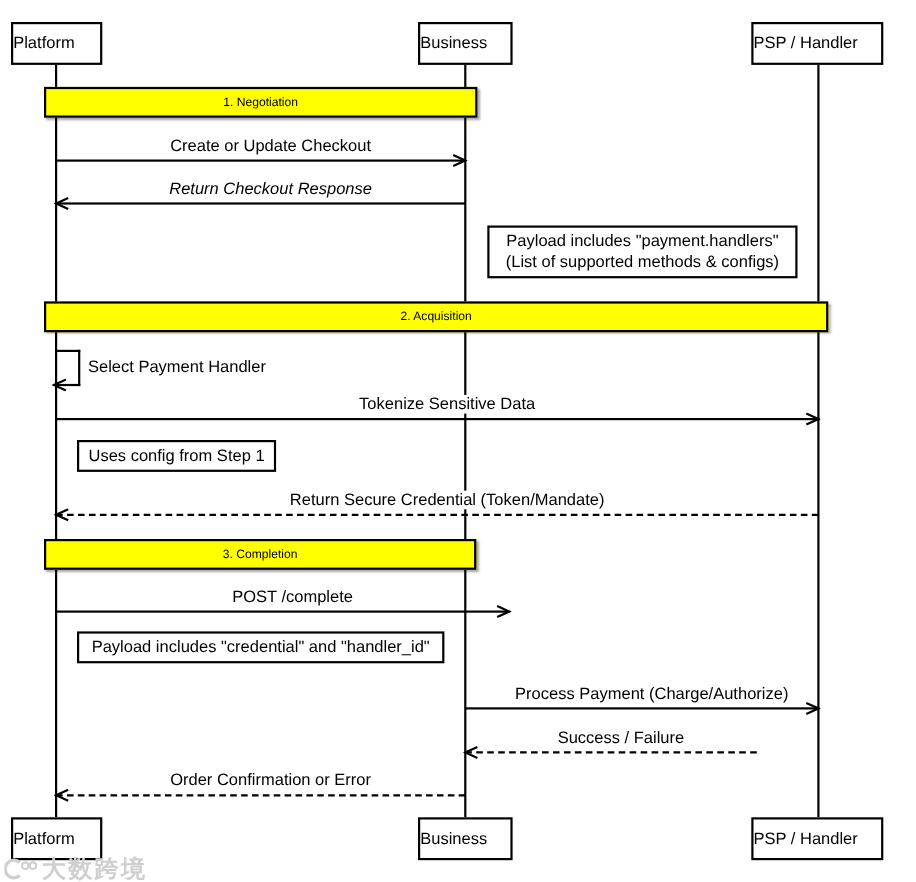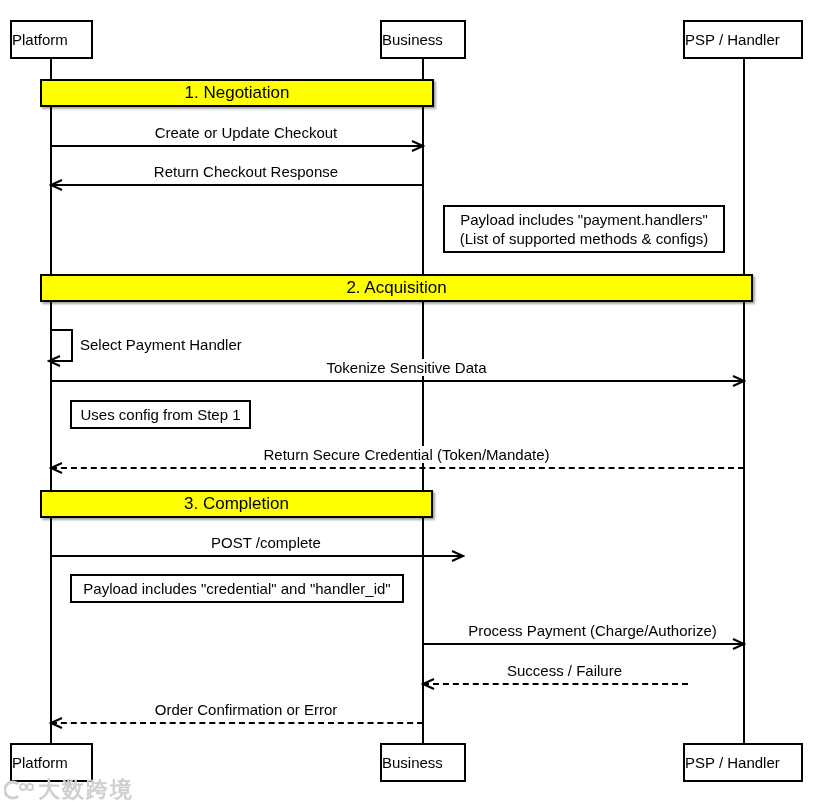--- a/index.html
+++ b/index.html
@@ -12,21 +12,21 @@
   
   .actor{
     position:absolute;height:35px;border:2px solid #000;background:#fff;
     display:flex;align-items:center;
     font-size:15px;white-space:nowrap;
   }
   
   .banner{
     position:absolute;height:24px;background:#FFFF00;border:2px solid #000;
     display:flex;align-items:center;justify-content:center;
-    font-size:17px;font-weight:500;
+    font-size:11px;font-weight:500;
     box-shadow:2px 2px 2px rgba(0,0,0,0.35);
   }
   
   .msg{position:absolute;}
   .msg .line{position:absolute;left:0;right:0;bottom:0;height:0;border-top:2px solid #000;}
   .msg .line.dashed{border-top-style:dashed;}
   .msg .lbl{position:absolute;left:0;right:0;bottom:5px;text-align:center;font-size:15px;line-height:18px;white-space:nowrap;}
   .msg .lbl span{background:#fff;padding:0 3px;margin-left:18px;}
   .head{position:absolute;bottom:-5px;}
   .h-right{right:-2px;}
@@ -77,32 +77,32 @@
   </div>
 
   <div class="msg" style="left:51px;top:122px;width:372px;height:25px;">
     <div class="lbl"><span>Create or Update Checkout</span></div>
     <div class="line"></div>
     <svg class="head h-right" width="16" height="12" viewBox="0 0 16 12">
         <polyline points="3,1 14,6 3,11" fill="none" stroke="#000" stroke-width="2"></polyline>
       </svg>
   </div>
 
-  <div class="msg" style="left:51px;top:161px;width:372px;height:25px;">
+  <div class="msg" style="left:51px;top:161px;width:372px;height:25px;font-style:italic;">
     <div class="lbl"><span>Return Checkout Response</span></div>
     <div class="line"></div>
     <svg class="head h-left" width="16" height="12" viewBox="0 0 16 12">
         <polyline points="13,1 2,6 13,11" fill="none" stroke="#000" stroke-width="2"></polyline>
       </svg>
   </div>
 
   <div class="note" style="left:443px;top:205px;width:264px;">Payload includes "payment.handlers"
 (List of supported methods &amp; configs)</div>
 
-  <div class="selfmsg" style="left:51px;top:318px;width:20px;height:29px;margin-top:11px;">
+  <div class="selfmsg" style="left:51px;top:318px;width:20px;height:29px;">
     <svg class="head" style="position:absolute;" width="16" height="12" viewBox="0 0 16 12">
         <polyline points="13,1 2,6 13,11" fill="none" stroke="#000" stroke-width="2"></polyline>
       </svg>
     <div class="lbl">Select Payment Handler</div>
   </div>
 
   <div class="msg" style="left:51px;top:357px;width:693px;height:25px;">
     <div class="lbl"><span>Tokenize Sensitive Data</span></div>
     <div class="line"></div>
     <svg class="head h-right" width="16" height="12" viewBox="0 0 16 12">

